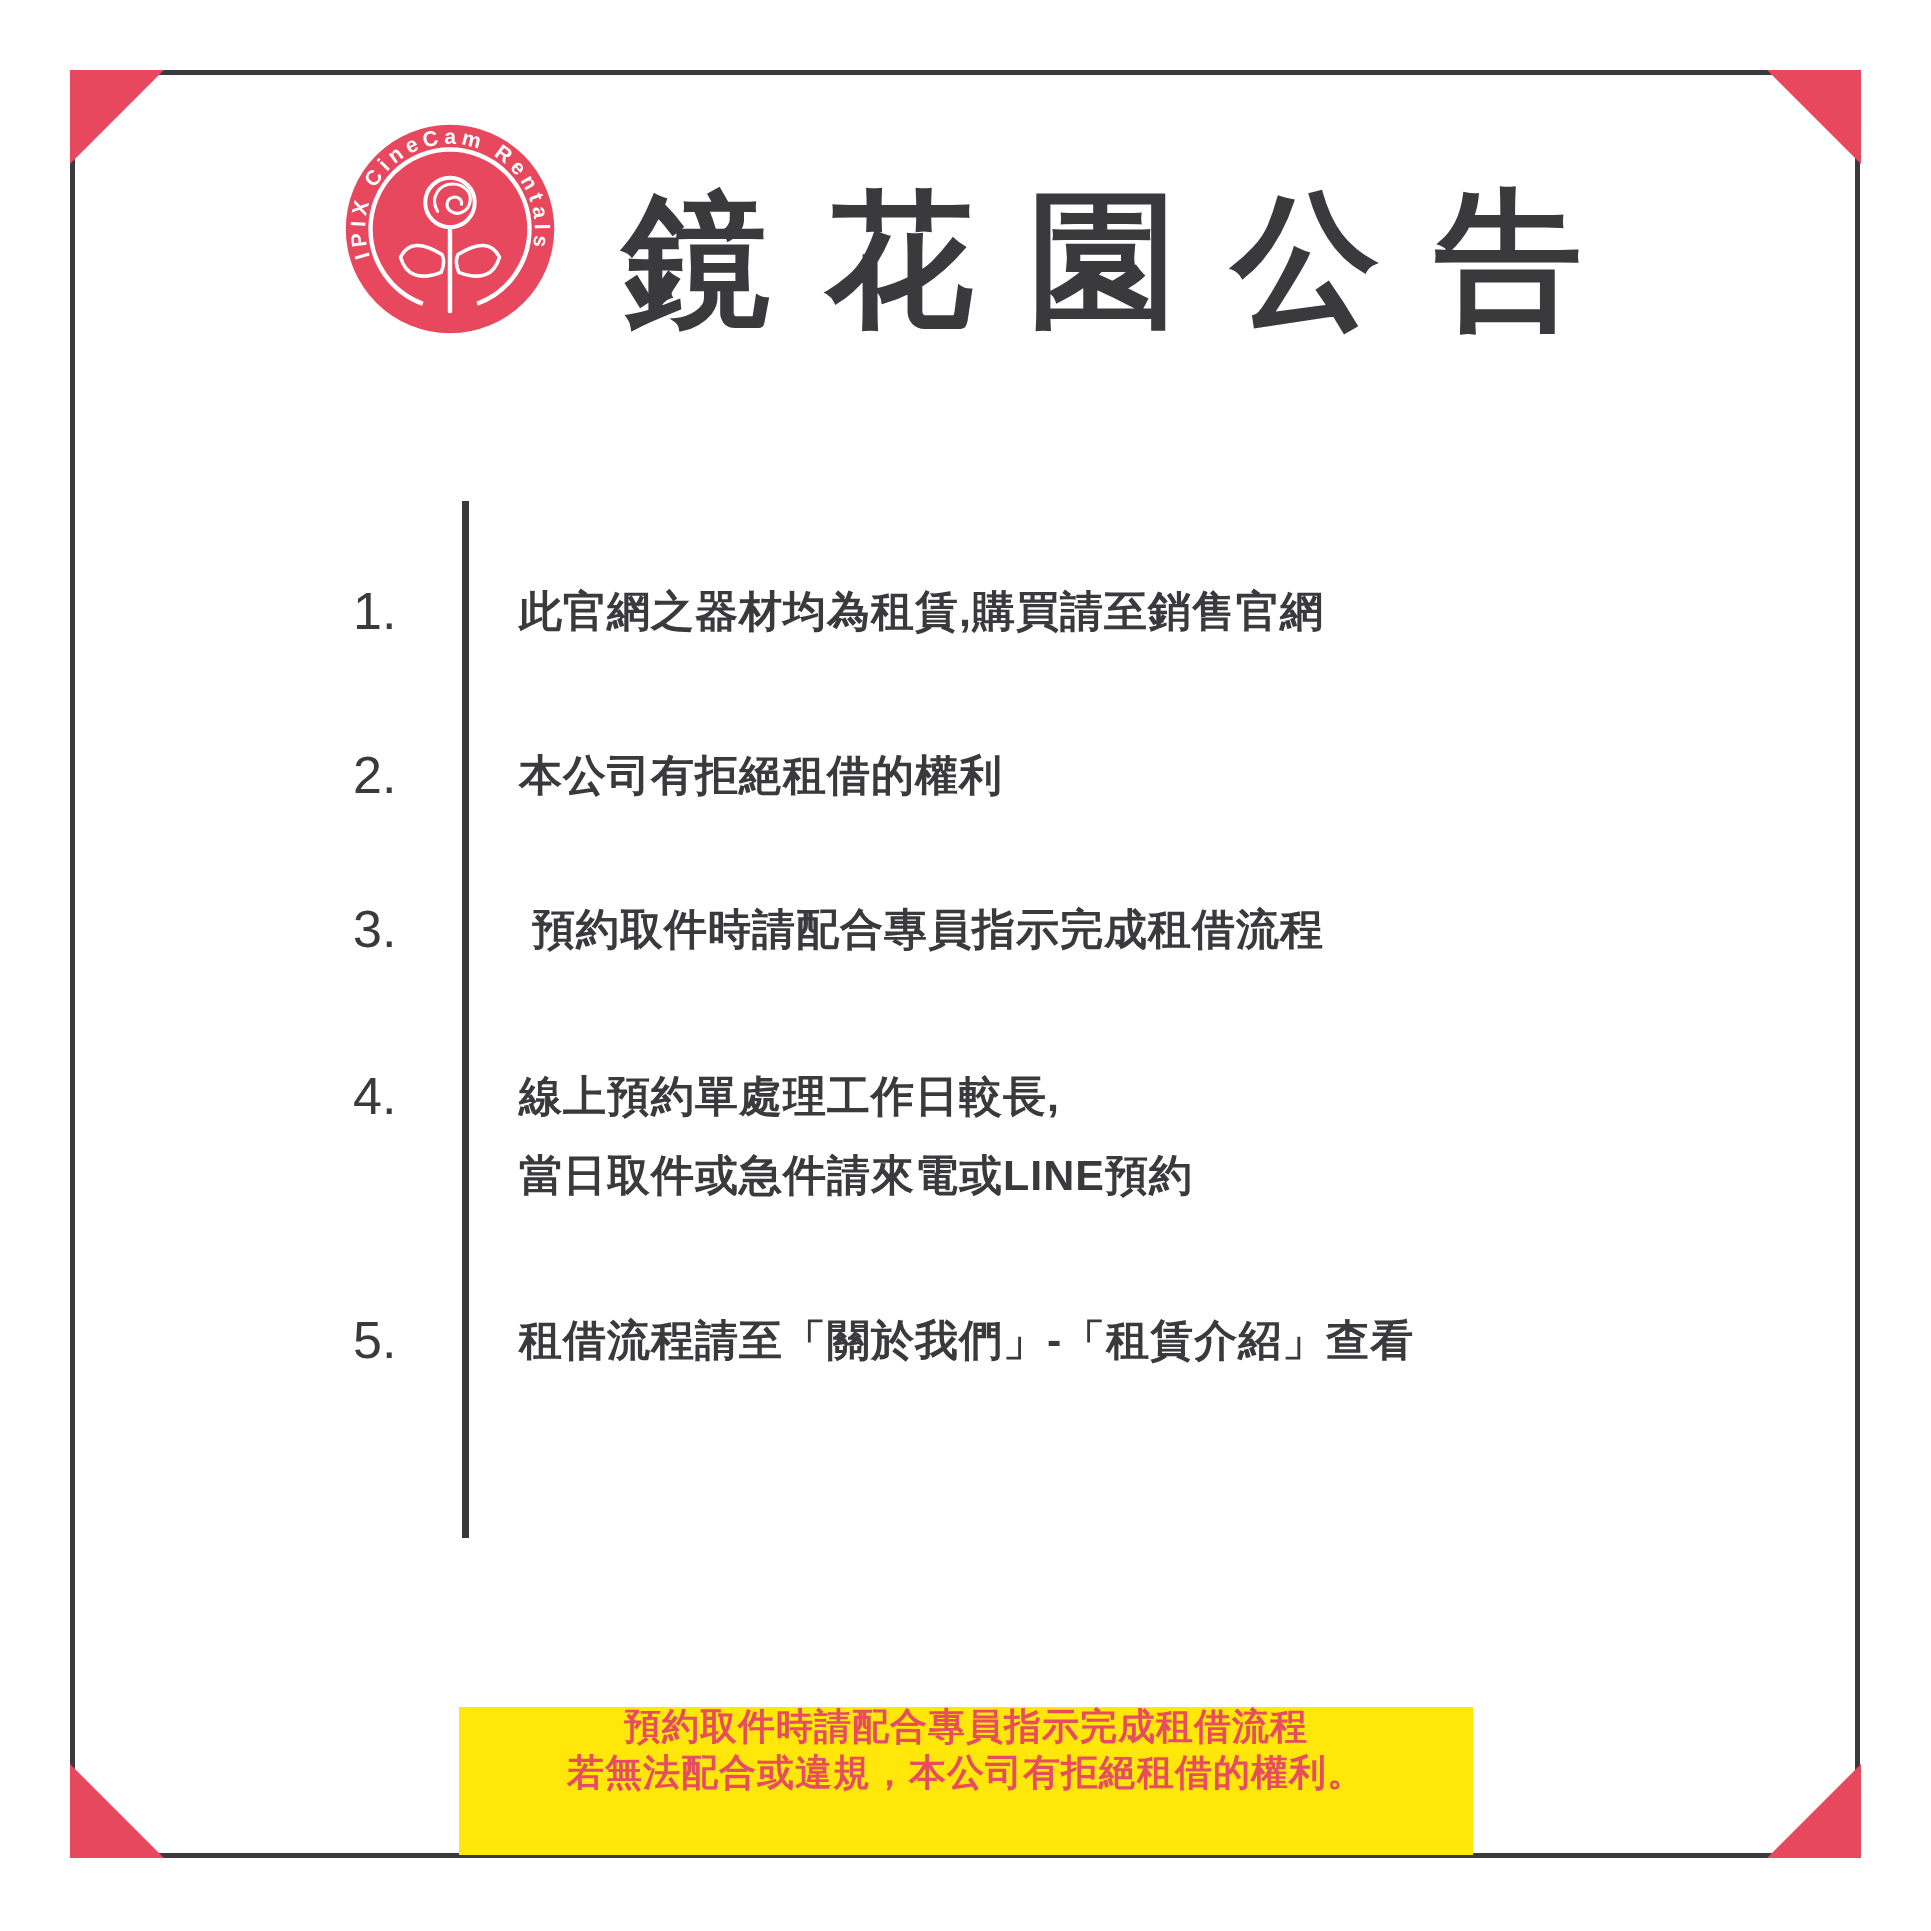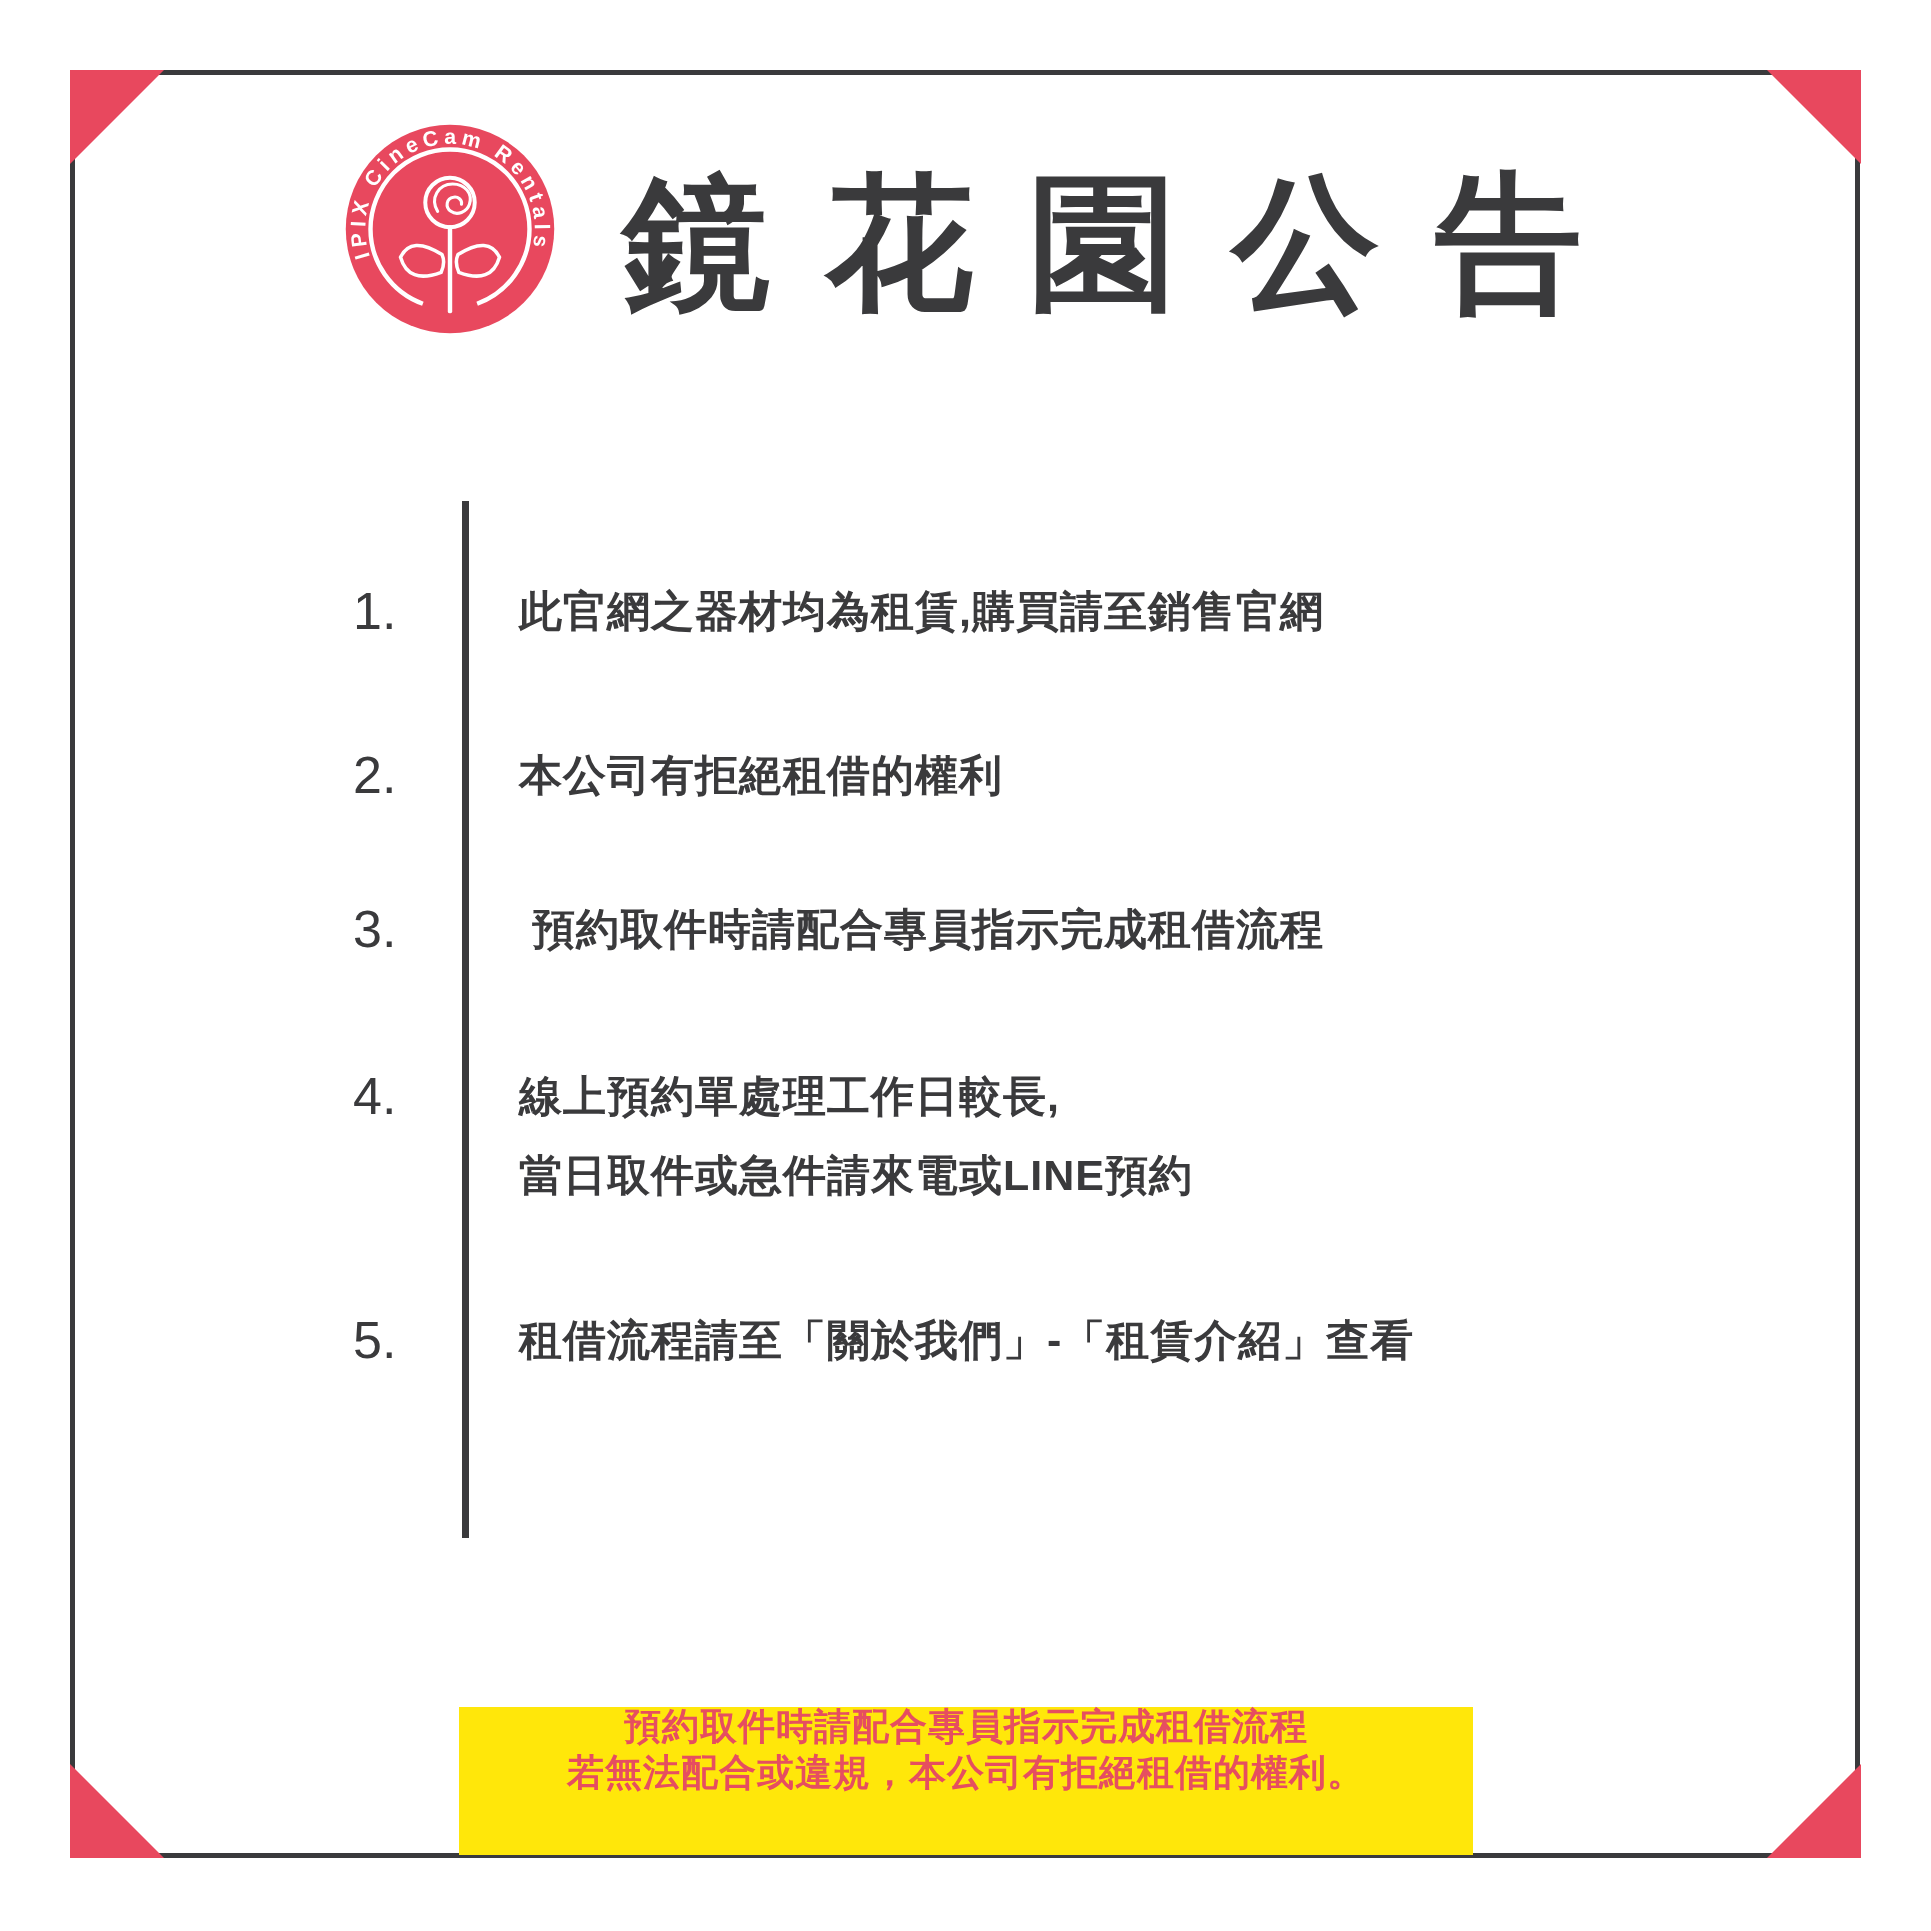--- a/index.html
+++ b/index.html
@@ -21,21 +21,21 @@
   }
   .corner{position:absolute;width:94px;height:94px;background:var(--accent);z-index:3;}
   .corner.tl{left:70px;top:70px;clip-path:polygon(0 0,100% 0,0 100%);}
   .corner.tr{left:1767px;top:70px;clip-path:polygon(0 0,100% 0,100% 100%);}
   .corner.br{left:1767px;top:1764px;clip-path:polygon(100% 0,100% 100%,0 100%);}
   .corner.bl{left:70px;top:1764px;clip-path:polygon(0 0,100% 100%,0 100%);}
 
   .logo{position:absolute;left:344px;top:123px;width:212px;height:212px;}
 
   .title{
-    position:absolute;left:623px;top:170px;
+    position:absolute;left:623px;top:187px;
     font-size:147px;line-height:147px;font-weight:900;
     letter-spacing:56px;color:var(--dark);white-space:nowrap;text-align:right;
   }
 
   .list-rule{
     position:absolute;left:462px;top:501px;width:6.8px;height:1037px;
     background:var(--dark);
   }
   .notice-item{position:absolute;left:0;width:100%;height:0;}
   .notice-item .num{

